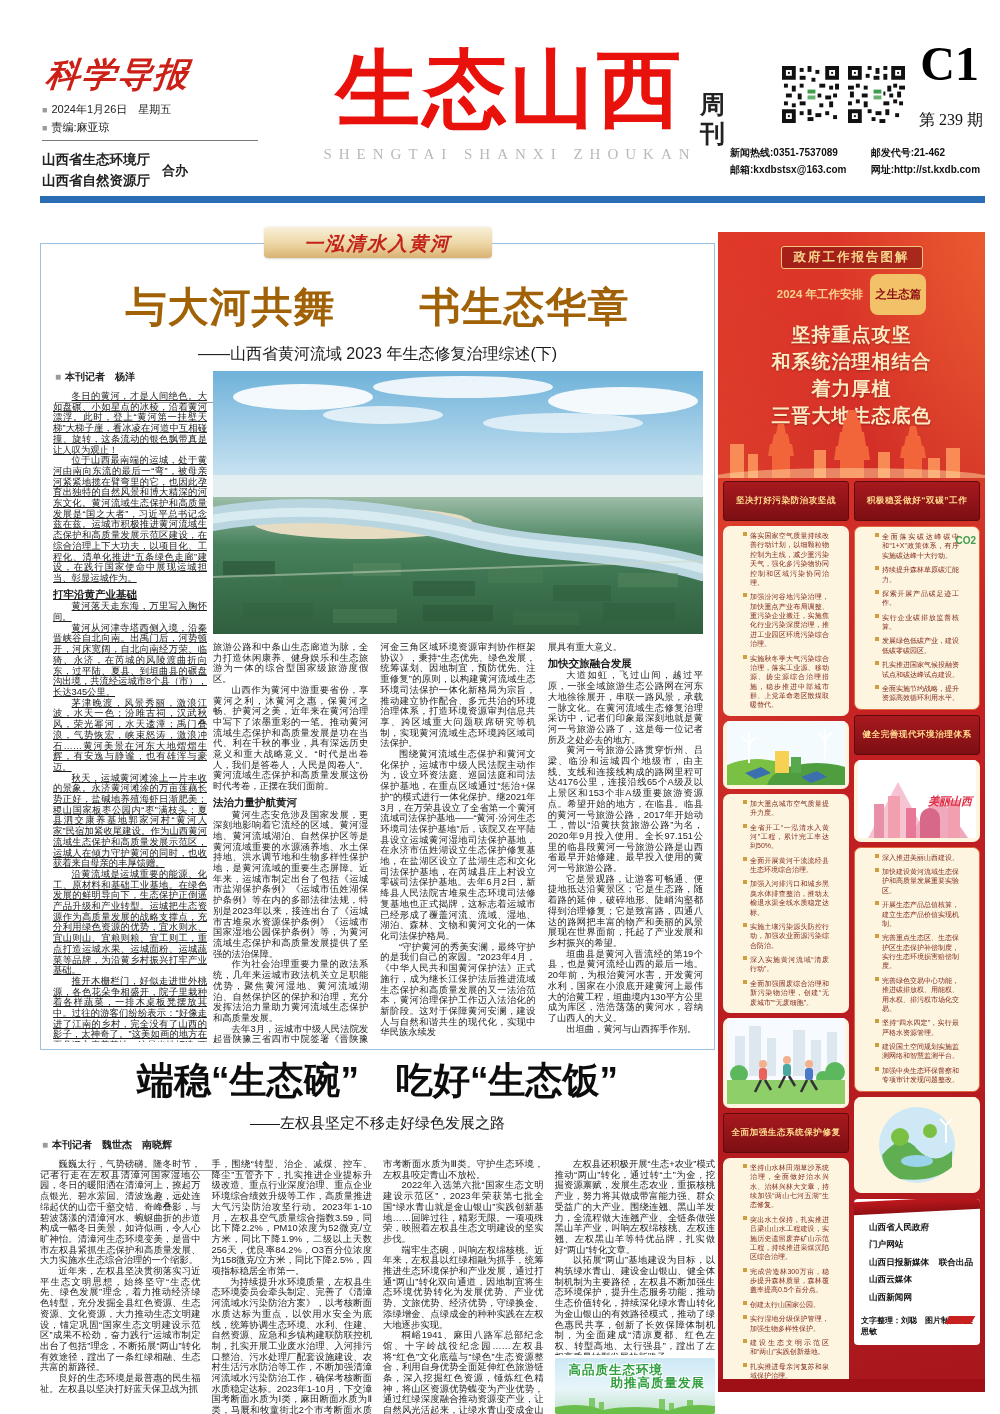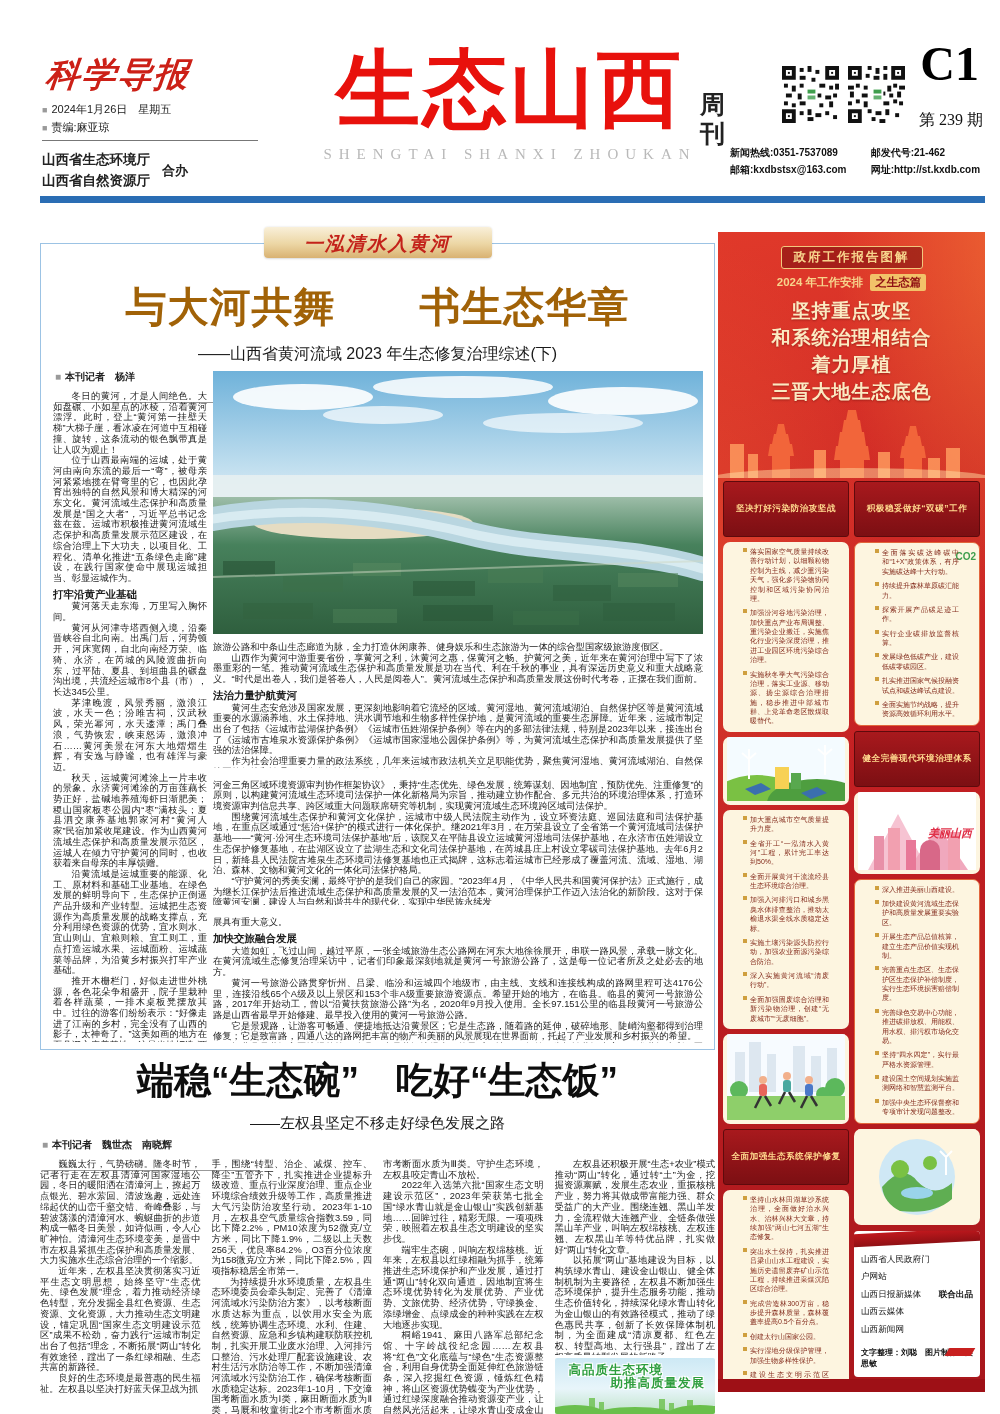--- a/index.html
+++ b/index.html
@@ -29,22 +29,22 @@
   
   #main-article{left:40px;top:243px;width:675px;height:807px;border:1px solid #9cc3e4;background:#fff;}
   .banner{left:50%;top:0;transform:translate(-50%,-55%);width:228px;height:31px;background:linear-gradient(180deg,#f9f0da 0%,#ecd6a4 55%,#d9b272 100%);border-radius:4px;text-align:center;line-height:33px;font-family:"Liberation Serif",serif;font-style:italic;font-weight:900;font-size:19px;color:#c3221a;letter-spacing:2px;box-shadow:0 1px 2px rgba(0,0,0,.15);}
   .m-title{top:36px;width:100%;text-align:center;font-weight:900;font-size:41px;color:#a16207;letter-spacing:1px;white-space:pre;}
   .m-sub{top:100px;width:100%;text-align:center;font-size:16px;color:#1a1a1a;}
   .byline{font-size:10px;font-weight:700;color:#222;border-bottom:1px solid #999;padding-bottom:18px;}
   .byline .sq{color:#9a9a9a;margin-right:4px;}
   .m-byline{left:14px;top:126px;width:205px;}
   .photo{left:172px;top:127px;width:490px;height:263px;overflow:hidden;}
   .newscol{font-size:9.3px;line-height:10.7px;text-align:justify;overflow:hidden;}
-  .col1{left:12px;top:147px;width:154px;height:651px;}
-  .cols234{left:172px;top:398px;width:490px;height:401px;display:flex;gap:12px;flex-direction:column;}
+  .col1{left:12px;top:147px;width:154px;height:651px;text-decoration:underline;}
+  .cols234{left:172px;top:398px;width:490px;height:401px;display:flex;gap:12px;}
   .cols234 .newscol{flex:1;height:100%;}
   .blk{margin:0;}
   .t-p{text-indent:2em;}
   .t-cont{text-indent:0;}
   .t-h{font-weight:700;font-size:10.5px;margin:5px 0 2px;text-indent:0;}
 
   
   #bottom-article{left:40px;top:1056px;width:675px;height:358px;}
   .b-title{top:0;width:100%;text-align:center;font-weight:900;font-size:37px;color:#0d0d0d;white-space:pre;}
   .b-sub{top:58px;width:100%;text-align:center;font-size:15px;color:#1a1a1a;}
@@ -57,38 +57,38 @@
   .gbanner svg{position:absolute;bottom:0;left:0;}
   .gb-l1,.gb-l2{position:relative;font-weight:900;font-size:12.5px;color:#2e9e3e;letter-spacing:1px;text-shadow:1px 1px 0 #fff,-1px -1px 0 #fff,1px -1px 0 #fff,-1px 1px 0 #fff;}
   .gb-l1{padding:7px 0 0 14px;}
   .gb-l2{padding:2px 10px 0 0;text-align:right;}
 
   
   #sidebar{left:718px;top:232px;width:267px;height:1160px;background:radial-gradient(120% 60% at 110% 0%,rgba(255,150,60,.45),rgba(255,150,60,0) 55%),radial-gradient(120% 50% at -10% 30%,rgba(255,120,60,.30),rgba(255,120,60,0) 60%),linear-gradient(165deg,#e0392a 0%,#c42023 45%,#a8171c 100%);overflow:hidden;}
   .hero{position:relative;height:240px;padding-top:14px;text-align:center;}
   .gov-badge{display:inline-block;border:1px solid #f2c87e;border-radius:3px;background:rgba(110,8,10,.5);padding:2px 12px;color:#f7d48c;font-weight:800;font-size:12.5px;letter-spacing:2px;}
   .plan-line{margin-top:5px;color:#f7d48c;font-weight:700;font-size:11.5px;}
-  .plan-tag{display:inline-block;background:#f2c269;color:#8f1014;font-weight:900;padding:1px 5px;margin-left:4px;border-radius:2px;}
+  .plan-tag{display:inline-block;background:#f2c269;color:#8f1014;font-weight:900;padding:13px 5px;margin-left:4px;border-radius:8px;}
   .slogan{margin-top:7px;font-family:"Liberation Serif",serif;font-weight:800;font-size:19px;line-height:1.42;color:#fbeac2;letter-spacing:1px;text-shadow:0 1px 2px rgba(80,0,0,.4);}
   .skyline{position:absolute;bottom:-6px;left:0;}
   .sb-cols{display:flex;gap:5px;padding:4px 5px 0 5px;}
   .sb-col{flex:1;min-width:0;}
-  .sb-header{background:linear-gradient(180deg,#a8191d,#7c0f13);border:1px solid #5f0a0c;border-radius:3px;color:#ffd98e;font-weight:800;font-size:8.6px;text-align:center;padding:21px 1px;margin:5px 0 5px;letter-spacing:.5px;}
+  .sb-header{background:linear-gradient(180deg,#a8191d,#7c0f13);border:1px solid #5f0a0c;border-radius:3px;color:#ffd98e;font-weight:800;font-size:8.6px;text-align:center;padding:13px 1px;margin:5px 0 5px;letter-spacing:.5px;}
   .sb-card{background:#fdf5e0;border-radius:7px;padding:5px 20px;margin-bottom:5px;position:relative;}
   .sb-card.bordered{border:1px solid #e2663c;}
   .sb-item{position:relative;font-size:7px;line-height:1.34;color:#82291a;text-align:justify;margin-bottom:5px;padding-left:7px;}
   .sb-item:last-child{margin-bottom:1px;}
   .sb-item .bullet{position:absolute;left:0;top:1px;width:4px;height:4px;background:#cf9f3f;}
   .sb-illu{margin:0 0 5px 0;border-radius:7px;overflow:hidden;background:#fdf5e0;position:relative;text-align:center;}
   .co2{position:absolute;right:3px;top:8px;font-weight:900;font-size:10px;color:#3f9e4d;}
   .ms-label{position:absolute;right:8px;top:34px;font-family:"Liberation Serif",serif;font-style:italic;font-weight:900;font-size:11px;color:#e03048;}
   .credits{background:#ffffff;border-radius:4px;padding:20px 7px 8px;margin-top:6px;position:relative;overflow:hidden;}
   .credits .curtain{position:absolute;top:0;left:-6px;right:-6px;height:13px;background:linear-gradient(180deg,#c0181d,#8f1014);transform:skewY(-3deg);}
   .credits .row{display:flex;align-items:center;}
-  .credit-org{font-size:8.6px;font-weight:400;color:#111;line-height:2.05;}
+  .credit-org{font-size:8.6px;font-weight:700;color:#111;line-height:2.05;margin-left:8px;}
   .co-label{font-size:8.6px;font-weight:800;color:#111;margin-left:6px;white-space:nowrap;}
   .staff{font-size:8px;font-weight:700;color:#111;margin-top:8px;position:relative;}
   .staff .accent{position:absolute;right:0;top:1px;width:26px;height:8px;background:#c8201f;transform:skewX(-30deg);}
   .sb-bottombar{position:absolute;bottom:0;left:0;right:0;height:13px;background:#9e1016;}
 </style>
 </head>
 <body>
 
 <div id="masthead" class="abs">
   <div class="abs logo">科学导报</div>

